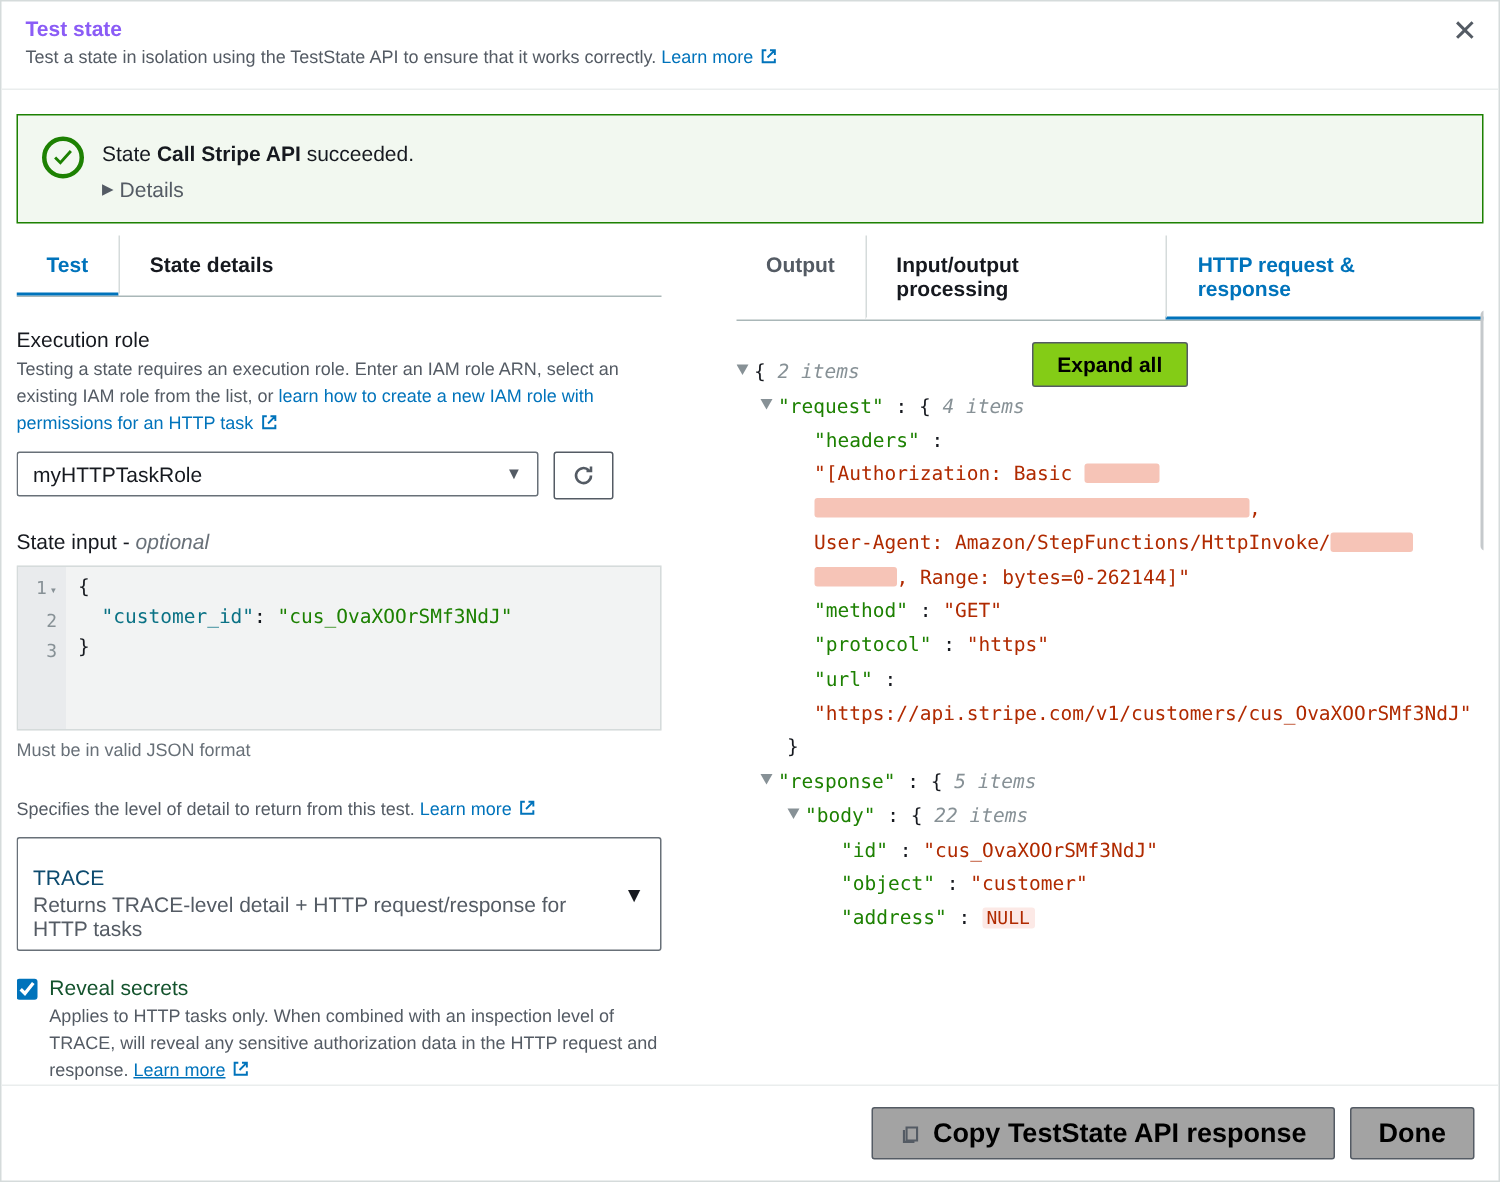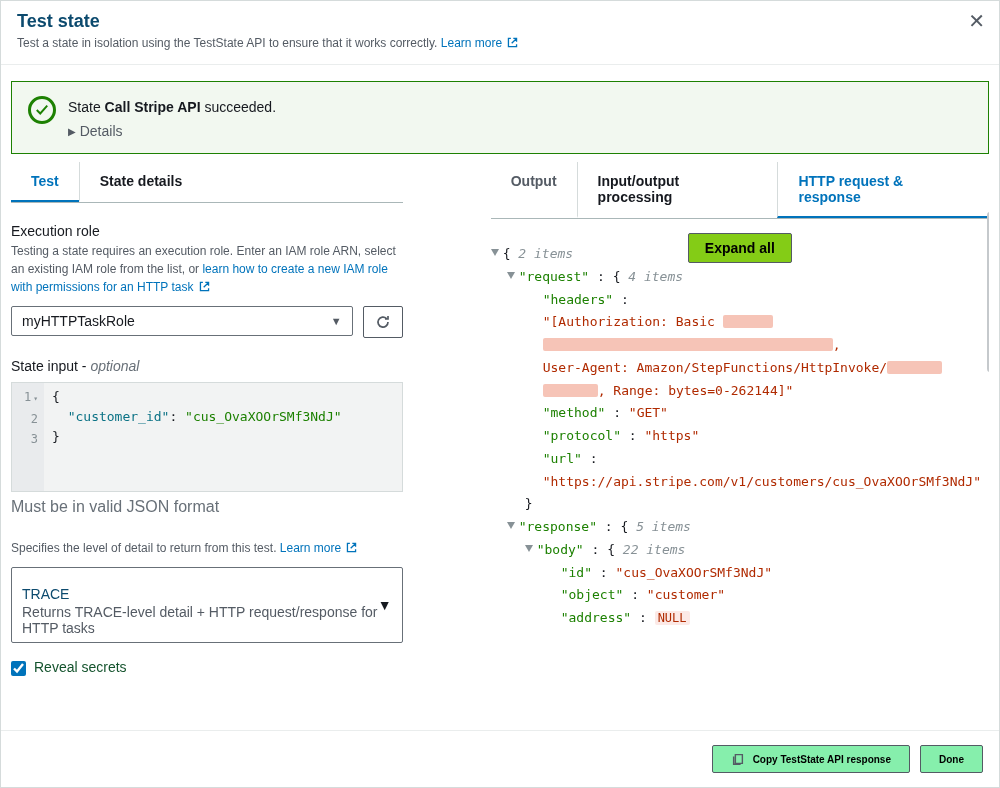--- a/index.html
+++ b/index.html
@@ -1,35 +1,35 @@
 <!DOCTYPE html>
 <html><head>
 <meta charset="utf-8">
 <style>
 * { box-sizing: border-box; margin: 0; padding: 0; }
 body { font-family: "Amazon Ember", "Helvetica Neue", Arial, sans-serif; font-size: 14px; color: #16191f; background: #fff; }
 
 .modal { width: 1000px; height: 788px; border: 1px solid #d5dbdb; display: flex; flex-direction: column; }
 
 .modal-header { padding: 10px 16px 12px 16px; border-bottom: 1px solid #eaeded; position: relative; }
-.modal-title { font-size: 18px; font-weight: 700; color: #0c4a6e; }
+.modal-title { font-size: 14px; font-weight: 700; color: #8b5cf6; }
 .modal-subtitle { font-size: 12px; color: #545b64; margin-top: 4px; }
 .modal-subtitle a { color: #0073bb; text-decoration: none; }
 .close-x { position: absolute; top: 10px; right: 14px; cursor: pointer; font-size: 20px; color: #545b64; line-height: 1; }
 
 .alert { margin: 16px 10px 0 10px; border: 1px solid #1d8102; background: #f2f8f0; padding: 14px 16px 14px 16px; display: flex; align-items: flex-start; gap: 12px; }
 .alert-icon { width: 28px; height: 28px; border: 3px solid #1d8102; border-radius: 50%; display: flex; align-items: center; justify-content: center; flex-shrink: 0; }
 .alert-icon svg { width: 14px; height: 14px; }
 .alert-body { padding-top: 3px; }
 .alert-title { font-size: 14px; color: #16191f; }
 .alert-title b { font-weight: 700; }
 .alert-details { margin-top: 8px; font-size: 14px; color: #545b64; cursor: pointer; display: flex; align-items: center; gap: 4px; }
 .alert-details .caret { font-size: 10px; color: #545b64; }
 
-.body-row { display: flex; flex: 1; overflow: hidden; margin: 0 10px; gap: 38px; }
+.body-row { display: flex; flex: 1; overflow: hidden; margin: 0 10px; }
 .col-left { width: 475px; padding: 8px 0 0 0; display: flex; flex-direction: column; }
 .col-right { flex: 1; padding: 8px 0 0 0; margin-left: 50px; display: flex; flex-direction: column; position: relative; align-items: center; }
 
 .tabs { display: flex; border-bottom: 1px solid #aab7b8; }
 .tab { padding: 11px 20px; font-size: 14px; color: #545b64; font-weight: 700; cursor: pointer; border-bottom: 2px solid transparent; }
 .tab.active { color: #0073bb; border-bottom: 2px solid #0073bb; }
 .tab.sep { border-left: 1px solid #d5dbdb; }
 
 .section { margin-top: 20px; }
 .section-title { font-size: 14px; font-weight: 400; color: #16191f; }
@@ -43,21 +43,21 @@
 .refresh-btn svg { width: 16px; height: 16px; }
 
 .code-editor { margin-top: 8px; border: 1px solid #d5dbdb; background: #f2f3f3; font-family: "Monaco", "Menlo", monospace; font-size: 13px; height: 110px; display: flex; }
 .gutter { background: #e9ebed; color: #879196; text-align: right; padding: 4px 6px 4px 4px; font-size: 12px; line-height: 20px; width: 32px; }
 .gutter .ln { display: block; }
 .gutter .fold::after { content: "▾"; font-size: 8px; margin-left: 2px; color: #879196; }
 .code-body { padding: 4px 8px; line-height: 20px; white-space: pre; }
 .tok-key { color: #0b7285; }
 .tok-str { color: #1d8102; }
 .tok-punc { color: #16191f; }
-.helper { font-size: 16px; color: #687078; margin-top: 6px; }
+.helper { font-size: 12px; color: #687078; margin-top: 6px; }
 
 .insp-select { margin-top: 8px; border: 1px solid #687078; border-radius: 2px; padding: 6px 10px; cursor: pointer; display: flex; justify-content: space-between; align-items: center; }
 .insp-main { font-size: 14px; color: #0c4a6e; margin-top: 12px; }
 .insp-sub { font-size: 14px; color: #545b64; margin-top: 2px; }
 
 .chk-row { margin-top: 16px; display: flex; gap: 8px; align-items: flex-start; }
 .chk-row input { width: 15px; height: 15px; accent-color: #0073bb; margin-top: 2px; }
 .chk-label { font-size: 14px; color: #14532d; }
 .chk-desc { font-size: 12px; color: #545b64; margin-top: 2px; line-height: 1.5; max-width: 440px; }
 .chk-desc a { color: #0073bb; }
@@ -80,21 +80,21 @@
 .brace { color: #16191f; }
 .wrap { white-space: normal; word-break: break-all; padding-left: 52px; display: block; }
 .redact { display: inline-block; background: #f6c4b7; height: 13px; border-radius: 2px; vertical-align: -2px; }
 .redact.r1 { width: 290px; }
 .redact.r2 { width: 55px; }
 .redact.r3 { width: 50px; }
 
 .scrollbar { position: absolute; right: -4px; top: 58px; width: 6px; height: 160px; background: #c5c9cc; border-radius: 3px; }
 
 .footer { border-top: 1px solid #eaeded; padding: 14px 16px; display: flex; justify-content: flex-end; gap: 10px; }
-.btn-secondary { border: 1px solid #545b64; background: #86efac; border-radius: 2px; padding: 6px 18px; font-weight: 700; font-size: 10px; cursor: pointer; display: flex; align-items: center; gap: 8px; }
+.btn-secondary { border: 1px solid #545b64; background: #a3a3a3; border-radius: 2px; padding: 6px 18px; font-weight: 700; font-size: 18px; cursor: pointer; display: flex; align-items: center; gap: 8px; }
 
 .ext-icon { display: inline-block; vertical-align: -2px; margin-left: 4px; }
 .ext-icon svg { width: 13px; height: 13px; }
 
 .optional { font-style: italic; color: #687078; }
 </style>
 </head>
 <body>
 
 <div class="modal">
@@ -183,20 +183,25 @@
             <div class="insp-sub">Returns TRACE-level detail + HTTP request/response for HTTP tasks</div>
           </div>
           <span class="caret-d">▼</span>
         </div>
       </div>
 
       <div class="chk-row">
         <input type="checkbox" checked="" style="">
         <div>
           <div class="chk-label">Reveal secrets</div>
+          <div class="chk-desc">
+            <span>Applies to HTTP tasks only. When combined with an inspection level of TRACE, will reveal any sensitive authorization data in the HTTP request and response. </span><a href="#"><span>Learn more</span><span class="ext-icon"><svg viewBox="0 0 16 16">
+                    <path fill="none" stroke="#0073bb" stroke-width="1.6" d="M6 3H3v10h10v-3M9 3h4v4M13 3l-6 6"></path>
+                  </svg></span></a>
+          </div>
         </div>
       </div>
 
     </div>
 
     <div class="col-right">
       <div class="tabs">
         <div class="tab">Output</div>
         <div class="tab sep">Input/output processing</div>
         <div class="tab sep active">HTTP request &amp; response</div>

